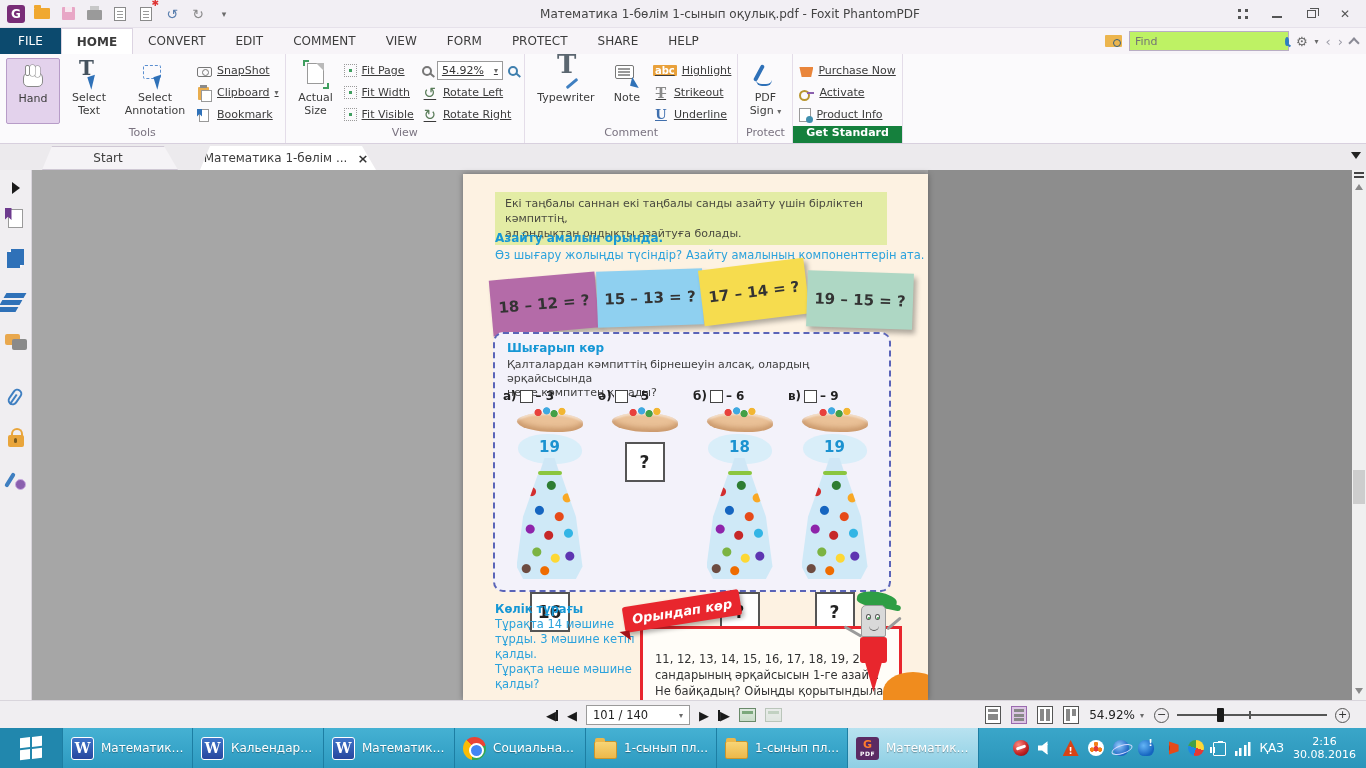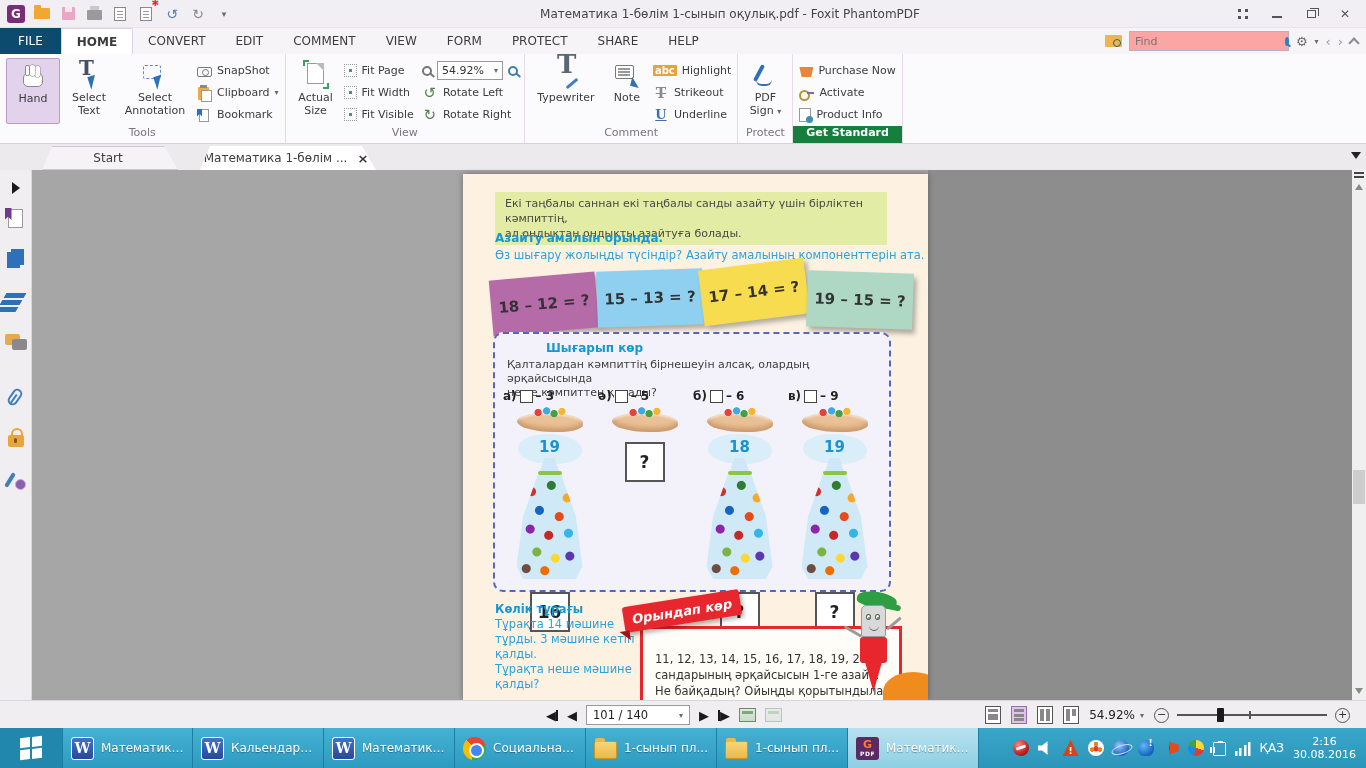--- a/index.html
+++ b/index.html
@@ -35,38 +35,38 @@
   .wb-rest::before { content:''; position:absolute; left:2px; top:-3px; width:8px; height:7px; border:1px solid #555; border-bottom:none; border-left:none; }
 
   
   .tabrow { position:absolute; left:0; top:28px; width:1366px; height:26px; background:#f7f4f8; display:flex; align-items:stretch; }
   .rtab { padding:0 15px; display:flex; align-items:center; font-size:12px; color:#3c3c3c; }
   .rtab.file { background:#0c4a6e; color:#fff; font-weight:normal; padding:0 18px; }
   .rtab.active { background:#ffffff; border:1px solid #dcd4e2; border-bottom:none; font-weight:bold; }
   .findwrap { margin-left:auto; display:flex; align-items:center; gap:7px; padding-right:8px; }
   .find-folder { width:17px; height:12px; background:#ecb54e; border-radius:1px; position:relative; }
   .find-folder::after { content:''; width:6px; height:6px; border:1.5px solid #35607f; border-radius:50%; position:absolute; right:1px; bottom:0; }
-  .findbox { width:160px; height:20px; background:#fca5a5; border:1px solid #b9aec4; display:flex; align-items:center; }
+  .findbox { width:160px; height:20px; background:#bef264; border:1px solid #b9aec4; display:flex; align-items:center; }
   .findbox input { flex:1; border:none; outline:none; font-size:11px; padding:0 5px; color:#444; background:transparent; font-family:inherit; }
   .find-mag { width:9px; height:9px; border:2px solid #2f7fc1; border-radius:50%; position:relative; margin-right:6px; }
   .find-mag::after { content:''; position:absolute; width:5px; height:2px; background:#2f7fc1; right:-4px; bottom:-2px; transform:rotate(40deg); }
   .gear { color:#6a6a6a; font-size:13px; }
   .tiny-caret { color:#6a6a6a; font-size:8px; }
   .navchev { color:#9a9aa5; font-size:13px; }
   .collapse-chev { width:8px; height:8px; border-left:2px solid #8a8a95; border-top:2px solid #8a8a95; transform:rotate(45deg); margin-top:4px; }
 
   
   .ribbon { position:absolute; left:0; top:54px; width:1366px; height:90px; background:#fbfafc; border-bottom:1px solid #d8d0de; display:flex; }
   .rgroup { display:flex; flex-direction:column; border-right:1px solid #e4dde9; }
   .rg-body { flex:1; display:flex; align-items:flex-start; padding:4px 6px 0 6px; gap:4px; }
   .rg-label { height:17px; text-align:center; font-size:11px; color:#7a7380; }
   .rg-label.purple { background:#15803d; color:#fff; font-weight:bold; }
   .bigbtn { width:54px; height:66px; display:flex; flex-direction:column; align-items:center; justify-content:flex-start; gap:3px; padding-top:4px; border-radius:2px; font-size:11px; color:#3c3c3c; text-align:center; line-height:13px; }
   .bigbtn.sel { background:#e3d2ec; border:1px solid #b79cc8; }
-  .smallcol { display:flex; flex-direction:column; gap:3px; padding-top:3px; }
+  .smallcol { display:flex; flex-direction:column; gap:3px; padding-top:3px;text-decoration:underline; }
   .smallbtn { display:flex; align-items:center; gap:5px; font-size:11px; color:#3c3c3c; height:19px; white-space:nowrap; }
   .ic24 { width:26px; height:26px; position:relative; flex:none; }
   .ic16 { width:16px; height:16px; position:relative; flex:none; }
   
   .hand-ic { width:20px; height:15px; background:#fff; border:1.5px solid #8a8a8a; border-radius:6px 6px 5px 5px; position:absolute; left:3px; top:9px; }
   .hand-ic::before { content:''; position:absolute; left:1px; top:-8px; width:3px; height:9px; background:#fff; border:1.5px solid #8a8a8a; border-radius:2px; box-shadow:5px 0 0 #fff, 5px 0 0 0.5px #8a8a8a, 10px 1px 0 #fff, 10px 1px 0 0.5px #8a8a8a; }
   
   .st-T { font-family:"DejaVu Serif",serif; font-size:20px; font-weight:bold; color:#45525e; position:absolute; left:3px; top:0; }
   .cursor-arrow { position:absolute; width:0; height:0; border-left:8px solid #2f71b8; border-right:5px solid transparent; border-bottom:13px solid transparent; transform:rotate(-18deg); right:0; bottom:0; }
   .dash-bubble { position:absolute; left:1px; top:3px; width:18px; height:14px; border:1.5px dashed #5b8fd0; border-radius:2px; }
@@ -150,21 +150,21 @@
   .pdfpage { position:absolute; left:431px; top:4px; width:465px; height:526px; background:#fdf2e2; overflow:hidden; box-shadow:0 0 6px rgba(0,0,0,.35); }
   .rulebox { position:absolute; left:32px; top:18px; width:392px; padding:4px 10px; background:#e3eca5; color:#4a4a40; font-size:11px; line-height:15px; }
   .p-heading { position:absolute; left:32px; top:57px; color:#1697d5; font-weight:bold; font-size:12px; }
   .p-subheading { position:absolute; left:32px; top:74px; color:#2ba2dc; font-size:11.5px; }
   .note { position:absolute; width:106px; height:56px; display:flex; align-items:center; justify-content:center; font-size:15px; font-weight:bold; color:#333; box-shadow:3px 4px 5px rgba(0,0,0,.3); }
   .note1 { left:28px; top:102px; background:#b46ba8; transform:rotate(-5deg); }
   .note2 { left:134px; top:96px; background:#8fd0f0; transform:rotate(-2deg); }
   .note3 { left:238px; top:90px; background:#f6dc4e; transform:rotate(-7deg); }
   .note4 { left:344px; top:98px; background:#aed7c4; transform:rotate(2deg); }
   .trybox { position:absolute; left:30px; top:158px; width:398px; height:260px; border:2px dashed #5a64b8; border-radius:10px; background:#f3f2fa; }
-  .try-title { position:absolute; left:12px; top:7px; color:#1697d5; font-weight:bold; font-size:12px;margin-left:39px; }
+  .try-title { position:absolute; left:12px; top:7px; color:#1697d5; font-weight:bold; font-size:12px; }
   .try-body { position:absolute; left:12px; top:24px; font-size:11px; line-height:14px; color:#3f3f3f; }
   .try-items { position:absolute; left:8px; top:54px; right:8px; display:flex; justify-content:space-between; }
   .try-col { width:93px; display:flex; flex-direction:column; align-items:center; }
   .item-head { align-self:flex-start; display:flex; align-items:center; gap:3px; font-weight:bold; font-size:12px; color:#222; height:16px; }
   .item-box { width:13px; height:13px; border:1.5px solid #444; background:#fff; }
   .hand { width:66px; height:26px; position:relative; margin-top:2px; }
   .hand-palm { position:absolute; left:0; bottom:0; width:66px; height:19px; background:#eac197; border-radius:45% 55% 40% 60%; box-shadow:inset 0 -4px 5px rgba(165,105,55,.45), inset 0 2px 2px rgba(255,255,255,.5); }
   .hand-candy { position:absolute; left:16px; top:1px; width:34px; height:11px;
     background: radial-gradient(circle at 15% 50%, #e8413c 0 3.2px, transparent 4px),
       radial-gradient(circle at 40% 35%, #3fa9e0 0 3.2px, transparent 4px),

